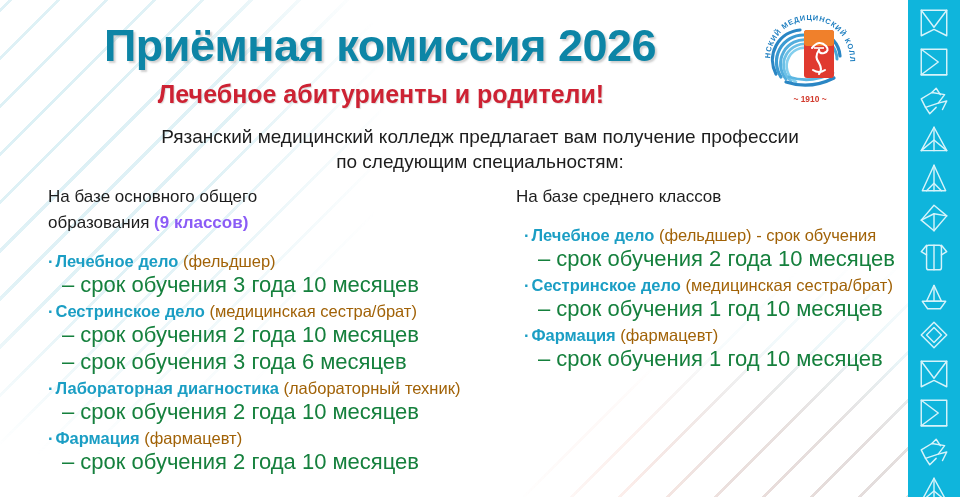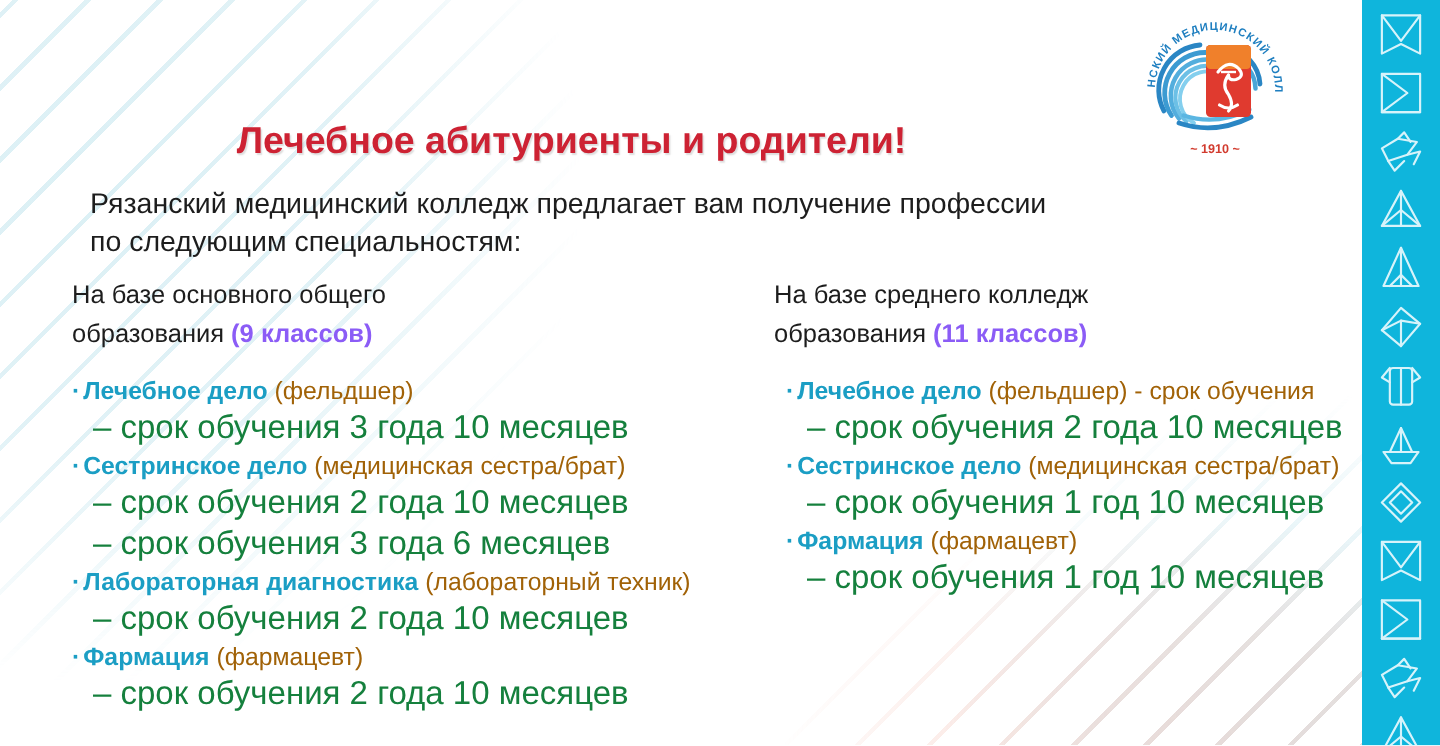--- a/index.html
+++ b/index.html
@@ -128,20 +128,21 @@
     font-weight: bold;
     color: #cd2233;
     text-shadow: 1px 1px 1px rgba(170,170,170,0.4);
     white-space: nowrap;
   }
   .intro {
     position: absolute;
     left: 60px;
     top: 124px;
     width: 840px;
+    text-align: center;
     font-size: 19px;
     color: #1d1d1d;
     line-height: 25px;
   }
 
   
   .col {
     position: absolute;
     top: 184px;
   }
@@ -227,20 +228,21 @@
         <path d="M56,44 q7,-9 14,-2 q4,5 -2,7 q-5,1 -5,-3"></path>
         <path d="M63,46 q-5,7 0,13 q4,7 0,11"></path>
         <path d="M57,66 q6,4 12,0"></path>
       </g>
       <path d="M58,44 l10,0" stroke="#ffffff" stroke-width="1.6"></path>
 
       <text x="54" y="98" font-family="Liberation Sans, sans-serif" font-size="8.4" font-weight="bold" fill="#d23b2e" text-anchor="middle">~ 1910 ~</text>
     </svg>
   </div>
 
+  <div class="title">Приёмная комиссия 2026</div>
   <div class="subtitle">Лечебное абитуриенты и родители!</div>
   <div class="intro">
     <div>Рязанский медицинский колледж предлагает вам получение профессии</div>
     <div>по следующим специальностям:</div>
   </div>
 
   <div class="col col-left">
     <div class="col-head">
       <div>На базе основного общего</div>
       <div>
@@ -273,24 +275,21 @@
         <div class="spec-line">
           <span class="spec-bullet">·</span><span class="spec-name">Фармация</span><span class="spec-role"> (фармацевт)</span>
         </div>
         <div class="spec-dur">– срок обучения 2 года 10 месяцев</div>
       </li>
     </ul>
   </div>
 
   <div class="col col-right">
     <div class="col-head">
-      <div>На базе среднего колледж</div>
-      <div>
-        <span>образования </span><span class="accent">(11 классов)</span>
-      </div>
+      <div>На базе среднего классов</div>
     </div>
     <ul class="spec-list">
       <li class="spec-item">
         <div class="spec-line">
           <span class="spec-bullet">·</span><span class="spec-name">Лечебное дело</span><span class="spec-role"> (фельдшер) - срок обучения</span>
         </div>
         <div class="spec-dur">– срок обучения 2 года 10 месяцев</div>
       </li>
       <li class="spec-item">
         <div class="spec-line">

